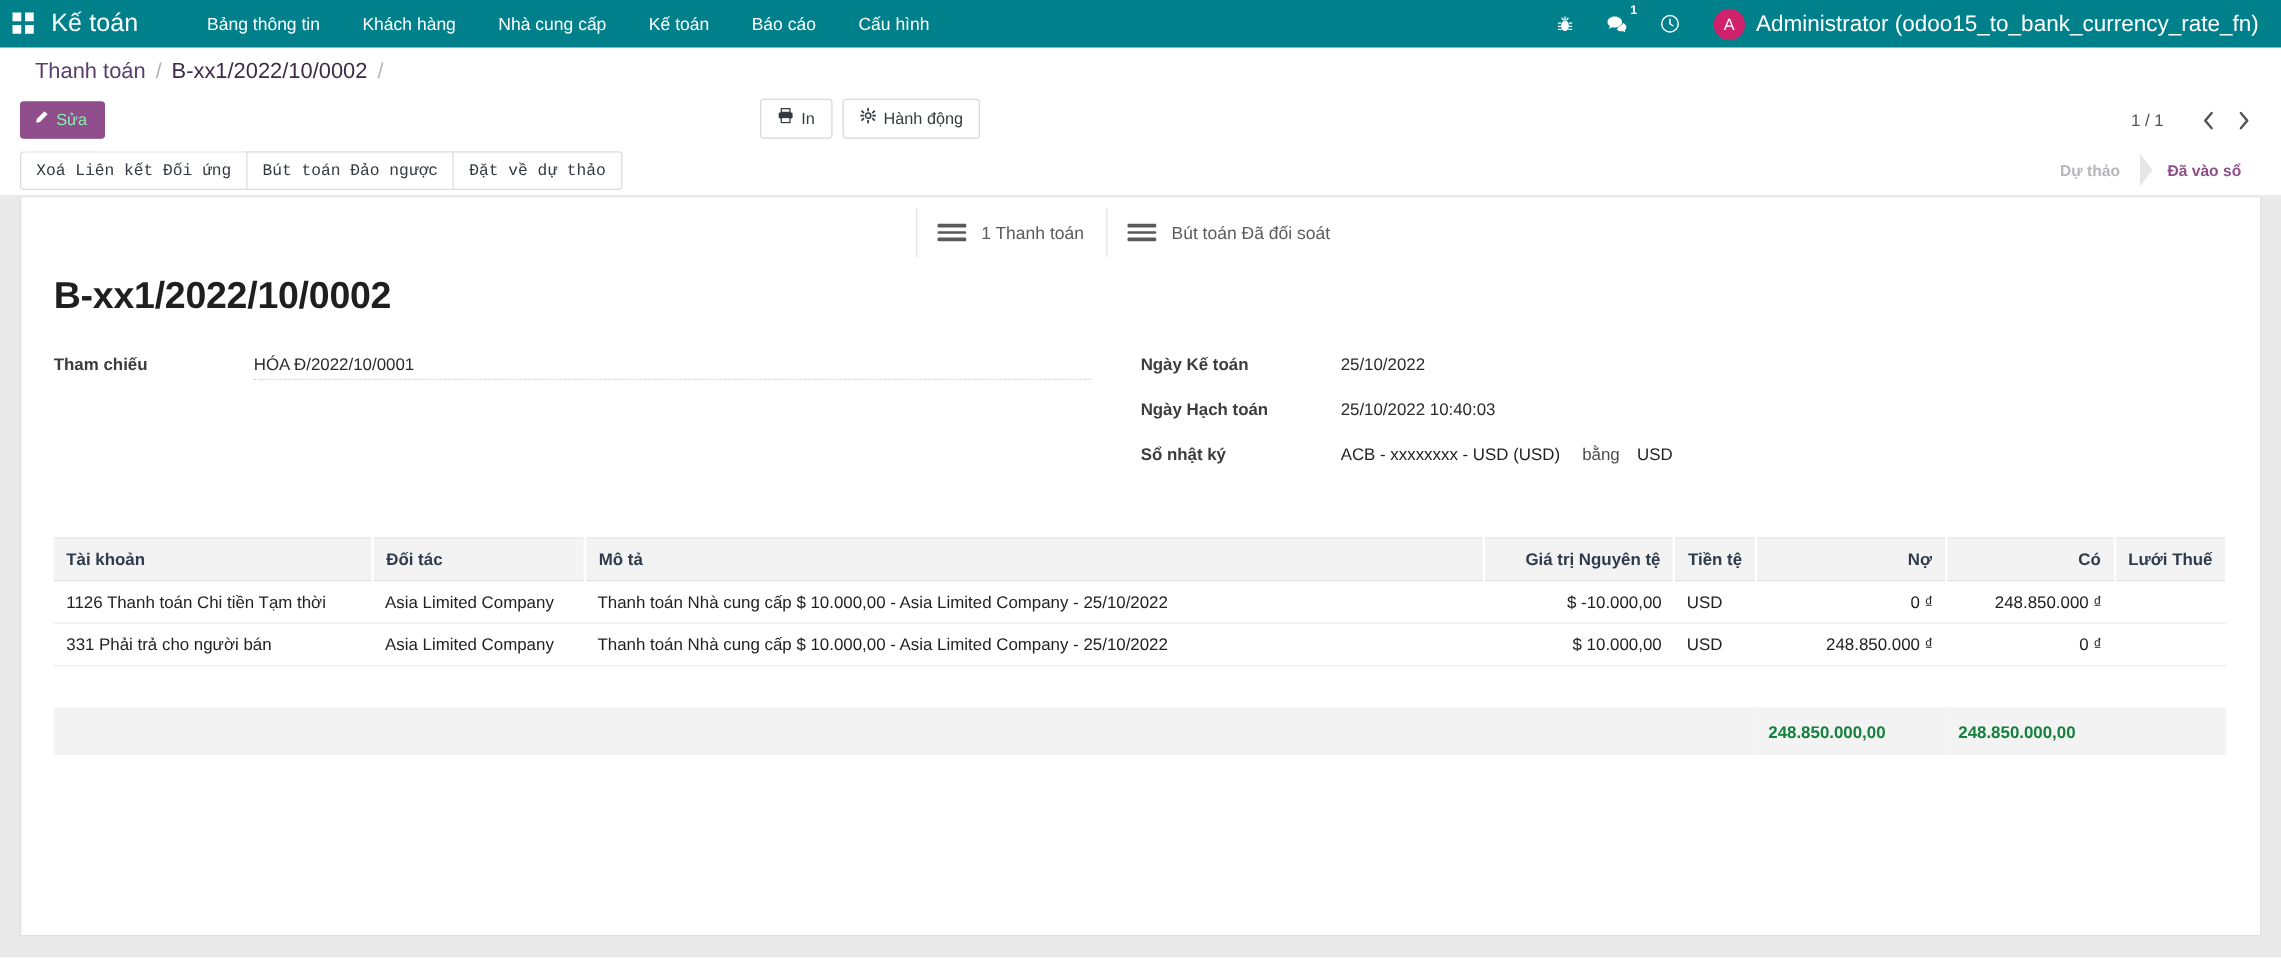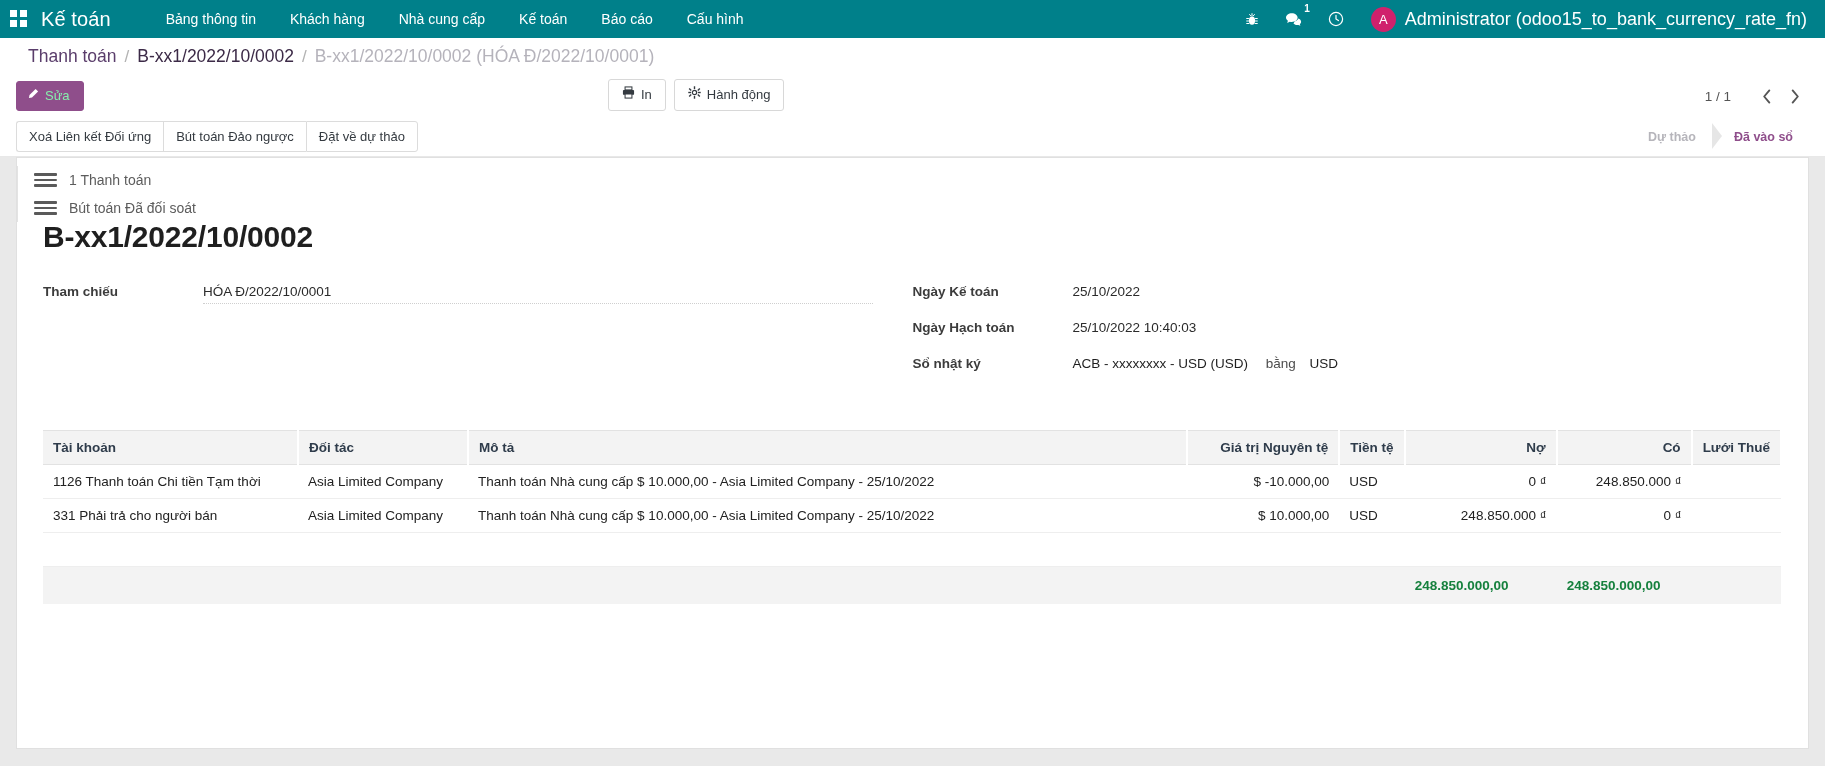--- a/index.html
+++ b/index.html
@@ -174,20 +174,21 @@
   .sb-btn {
     background: #fff;
     border: 1px solid #dcdcdc;
     border-right: none;
     font-size: 13px;
     padding: 6px 12px;
     cursor: pointer;
     color: #343a40;
     white-space: nowrap;
     line-height: 1.35;
+    font-family: Liberation Mono, monospace;
   }
   .sb-btn:first-child { border-radius: 3px 0 0 3px; }
   .sb-btn:last-child { border-right: 1px solid #dcdcdc; border-radius: 0 3px 3px 0; }
 
   .statusbar {
     margin-left: auto;
     display: flex;
     align-items: stretch;
     height: 27px;
     font-size: 12.5px;
@@ -222,24 +223,23 @@
   .sheet {
     background: #fff;
     border: 1px solid #e0e0e0;
     min-height: 592px;
     position: relative;
   }
 
   
   .smart-row {
     display: flex;
-    justify-content: flex-start;
+    justify-content: center;
     padding: 8px 10px 0 0;
     height: 52px;
-    flex-direction: column;
   }
   .smart-btn {
     display: flex;
     align-items: center;
     gap: 12px;
     padding: 6px 18px 6px 16px;
     border-left: 1px solid #e3e3e3;
     cursor: pointer;
     color: #5c5c5c;
     font-size: 14px;
@@ -421,21 +421,20 @@
     <div class="avatar">A</div>
     <div class="user-name">Administrator (odoo15_to_bank_currency_rate_fn)</div>
   </div>
 </div>
 
 <div class="breadcrumb-bar">
   <span class="bc-link">Thanh toán</span>
   <span class="bc-sep">/</span>
   <span class="bc-active">B-xx1/2022/10/0002</span>
   <span class="bc-sep">/</span>
-  <span class="bc-muted">B-xx1/2022/10/0002 (HÓA Đ/2022/10/0001)</span>
 </div>
 
 <div class="control-panel">
   <div class="cp-row">
     <button class="btn-edit">
       <span>
         <svg width="12" height="12" viewBox="0 0 12 12" fill="none">
           <path d="M8.6.9l2.5 2.5-6.1 6.1-3.1.6.6-3.1z" fill="#ffffff"></path>
         </svg>
       </span>

